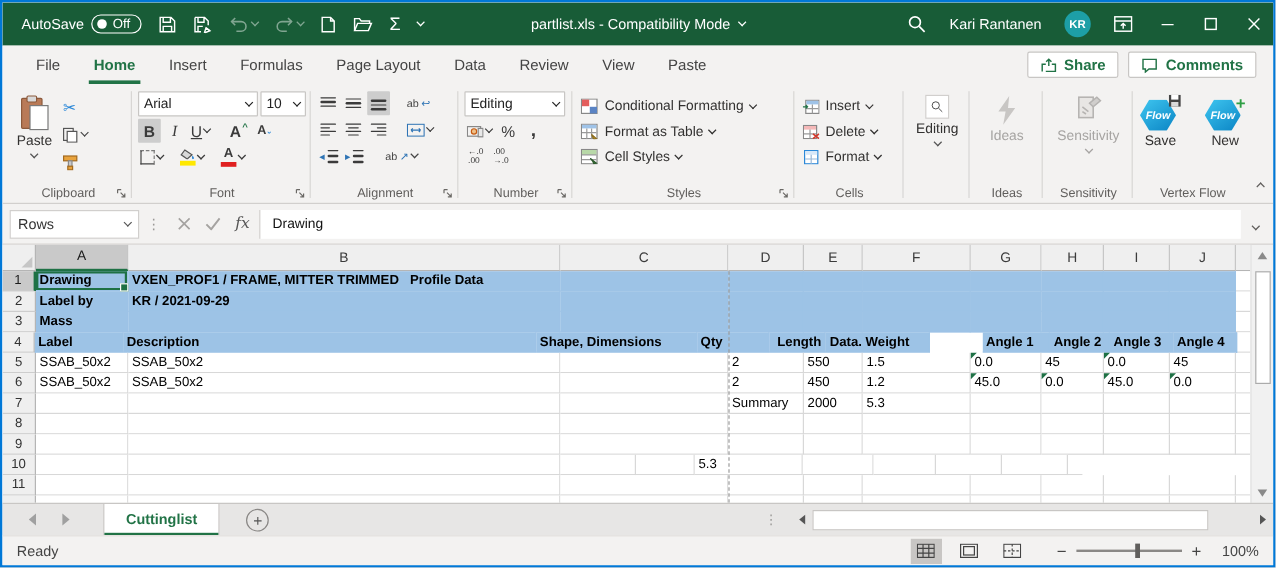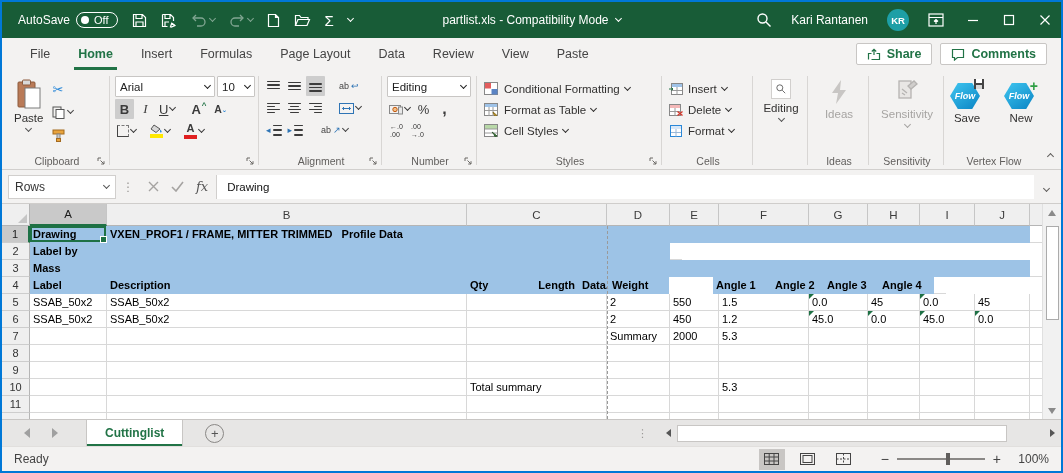--- a/index.html
+++ b/index.html
@@ -367,20 +367,23 @@
           <span style="width:6px"></span>
           <span class="tbtn">
             <span class="fontcolor" style="font-weight:bold;font-size:11px">
                 <span>A</span>
                 <span class="bar" style="background:#e02020"></span>
               </span>
             <span class="chev"></span>
           </span>
         </div>
       </div>
+      <div class="rg-label">
+          <span>Font</span>
+        </div>
       <svg class="launcher" width="9" height="9" viewBox="0 0 9 9" fill="none" stroke="#6a6865">
           <path d="M1 1h3M1 1v3M3.5 3.5L7 7M7 4.2V7H4.2"></path>
         </svg>
     </div>
     <div class="vsep"></div>
 
     <div class="rgroup" style="width:120px">
       <div class="rg-body fcol" style="padding-top:2px">
         <div class="frow">
           <span class="tbtn">
@@ -729,20 +732,21 @@
         <div class="cell fillblue" style="width: 90px;"></div>
         <div class="cell fillblue" style="width: 59px;"></div>
         <div class="cell fillblue" style="width: 52px;"></div>
         <div class="cell fillblue" style="width: 55px;"></div>
         <div class="cell fillblue" style="width: 55px;"></div>
         <div class="filler" style="width: 12px;"></div>
       </div>
       <div class="grow" style="height: 17px;">
         <div class="rowhdr">2</div>
         <div class="cell fillblue b" style="width: 77px;"><span>Label by</span></div>
+        <div class="cell fillblue b" style="width: 360px;"><span>KR / 2021-09-29</span></div>
         <div class="cell fillblue" style="width: 140px;"></div>
         <div class="cell fillblue" style="width: 63px;"></div>
         <div class="cell fillblue" style="width: 49px;"></div>
         <div class="cell fillblue" style="width: 90px;"></div>
         <div class="cell fillblue" style="width: 59px;"></div>
         <div class="cell fillblue" style="width: 52px;"></div>
         <div class="cell fillblue" style="width: 55px;"></div>
         <div class="cell fillblue" style="width: 55px;"></div>
         <div class="filler" style="width: 12px;"></div>
       </div>
@@ -757,20 +761,21 @@
         <div class="cell fillblue" style="width: 59px;"></div>
         <div class="cell fillblue" style="width: 52px;"></div>
         <div class="cell fillblue" style="width: 55px;"></div>
         <div class="cell fillblue" style="width: 55px;"></div>
         <div class="filler" style="width: 12px;"></div>
       </div>
       <div class="grow" style="height: 17px;">
         <div class="rowhdr">4</div>
         <div class="cell fillblue b" style="width: 77px;"><span>Label</span></div>
         <div class="cell fillblue b" style="width: 360px;"><span>Description</span></div>
+        <div class="cell fillblue b" style="width: 140px;"><span>Shape, Dimensions</span></div>
         <div class="cell fillblue b" style="width: 63px;"><span>Qty</span></div>
         <div class="cell fillblue b r" style="width: 49px;"><span>Length</span></div>
         <div class="cell fillblue b" style="width: 90px;"><span>Data. Weight</span></div>
         <div class="cell fillblue b" style="width: 59px; margin-left: 44px;"><span>Angle 1</span></div>
         <div class="cell fillblue b" style="width: 52px;"><span>Angle 2</span></div>
         <div class="cell fillblue b" style="width: 55px;"><span>Angle 3</span></div>
         <div class="cell fillblue b" style="width: 55px;"><span>Angle 4</span></div>
         <div class="filler" style="width: 12px;"></div>
       </div>
       <div class="grow" style="height: 17px;">
@@ -840,21 +845,20 @@
         <div class="cell" style="width: 59px;"></div>
         <div class="cell" style="width: 52px;"></div>
         <div class="cell" style="width: 55px;"></div>
         <div class="cell" style="width: 55px;"></div>
         <div class="filler" style="width: 12px;"></div>
       </div>
       <div class="grow" style="height: 17px;">
         <div class="rowhdr">10</div>
         <div class="cell" style="width: 77px;"></div>
         <div class="cell" style="width: 360px;"></div>
-        <div class="cell" style="width: 140px;"><span>Total summary</span></div>
         <div class="cell" style="width: 63px;"></div>
         <div class="cell" style="width: 49px;"></div>
         <div class="cell" style="width: 90px;"><span>5.3</span></div>
         <div class="cell" style="width: 59px;"></div>
         <div class="cell" style="width: 52px;"></div>
         <div class="cell" style="width: 55px;"></div>
         <div class="cell" style="width: 55px;"></div>
         <div class="filler" style="width: 12px;"></div>
       </div>
       <div class="grow" style="height: 17px;">

